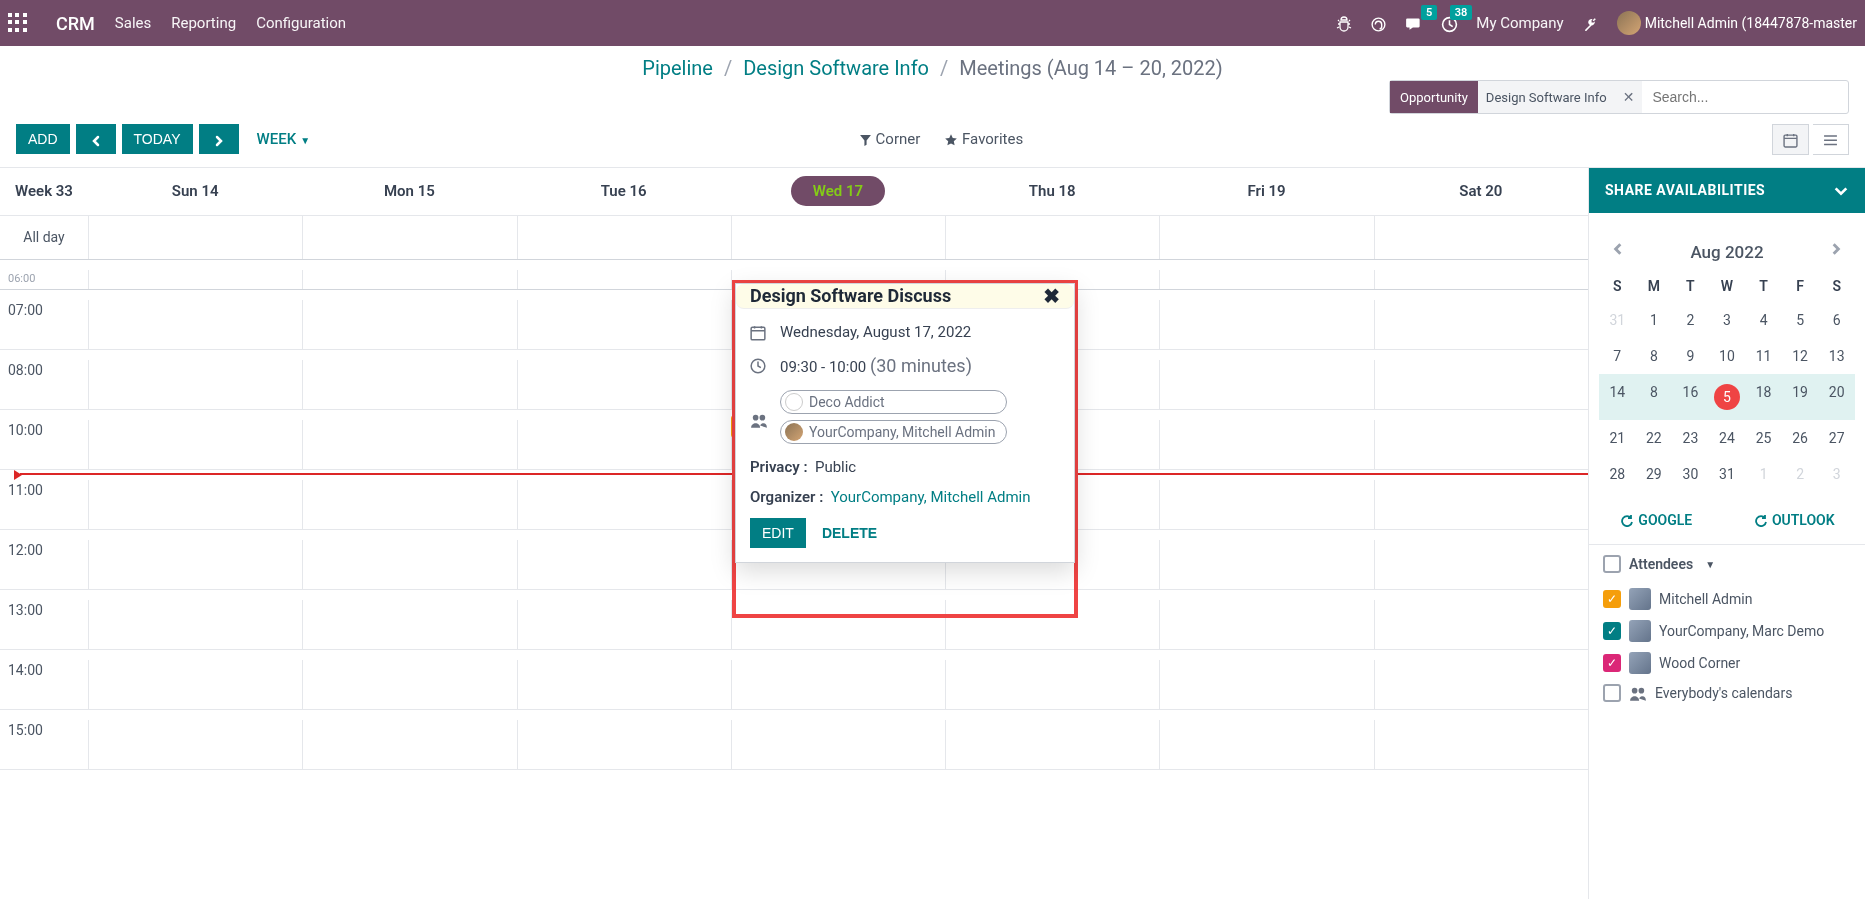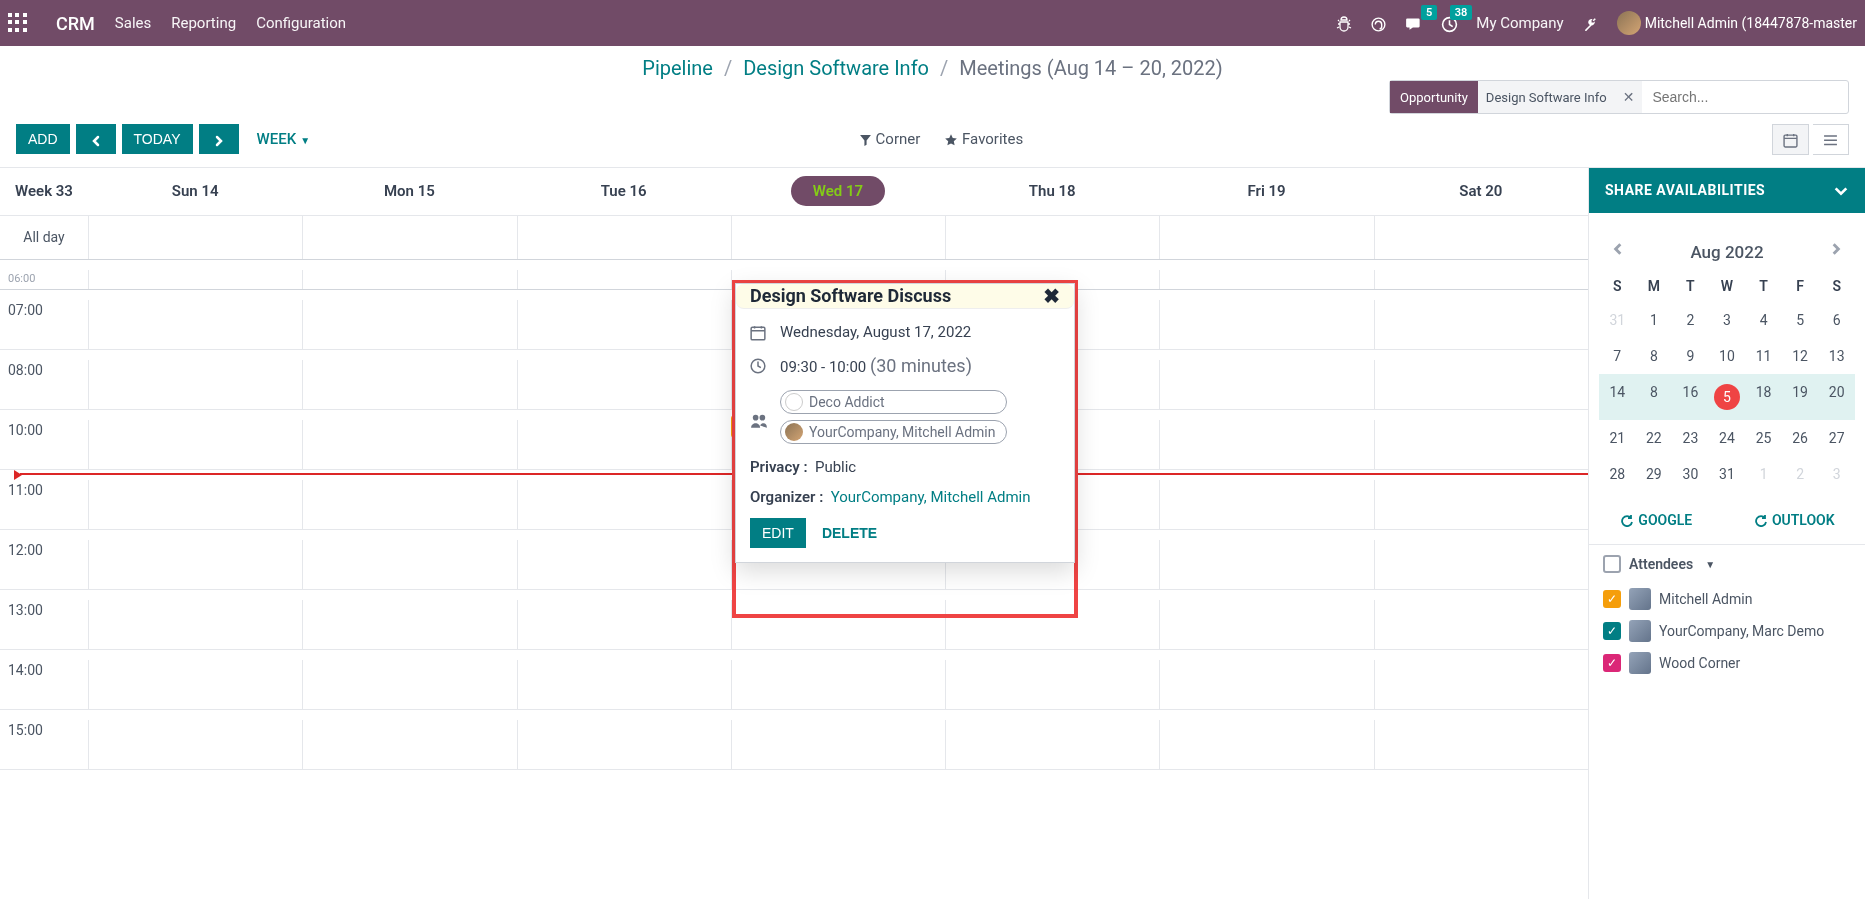--- a/index.html
+++ b/index.html
@@ -532,16 +532,25 @@
           <div class="att-item">
             <span class="cbx teal">✓</span>
             <span class="att-av"></span>
             <span>YourCompany, Marc Demo</span>
           </div>
           <div class="att-item">
             <span class="cbx pink">✓</span>
             <span class="att-av"></span>
             <span>Wood Corner</span>
           </div>
+          <div class="att-item">
+            <span class="cbx"></span>
+            <span><svg width="18" height="16" viewBox="0 0 16 14" fill="#6b7280">
+                <circle cx="5" cy="4" r="2.5"></circle>
+                <circle cx="11" cy="4" r="2.5"></circle>
+                <path d="M1 13c0-2.5 2-4 4-4s4 1.5 4 4M9 11c.5-1.5 2-2 3-2 2 0 3 1.5 3 4"></path>
+              </svg></span>
+            <span>Everybody's calendars</span>
+          </div>
         </div>
     </div>
   </div>
 </div>
 
 </body></html>

